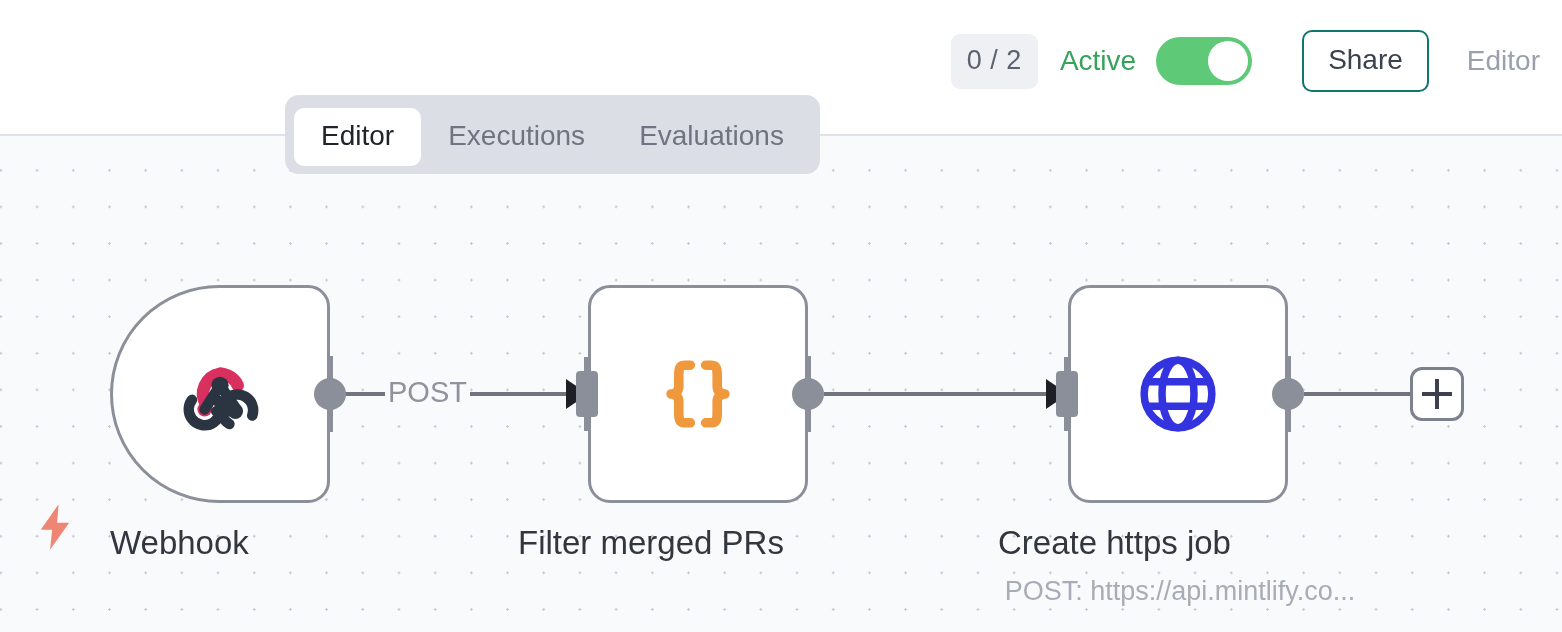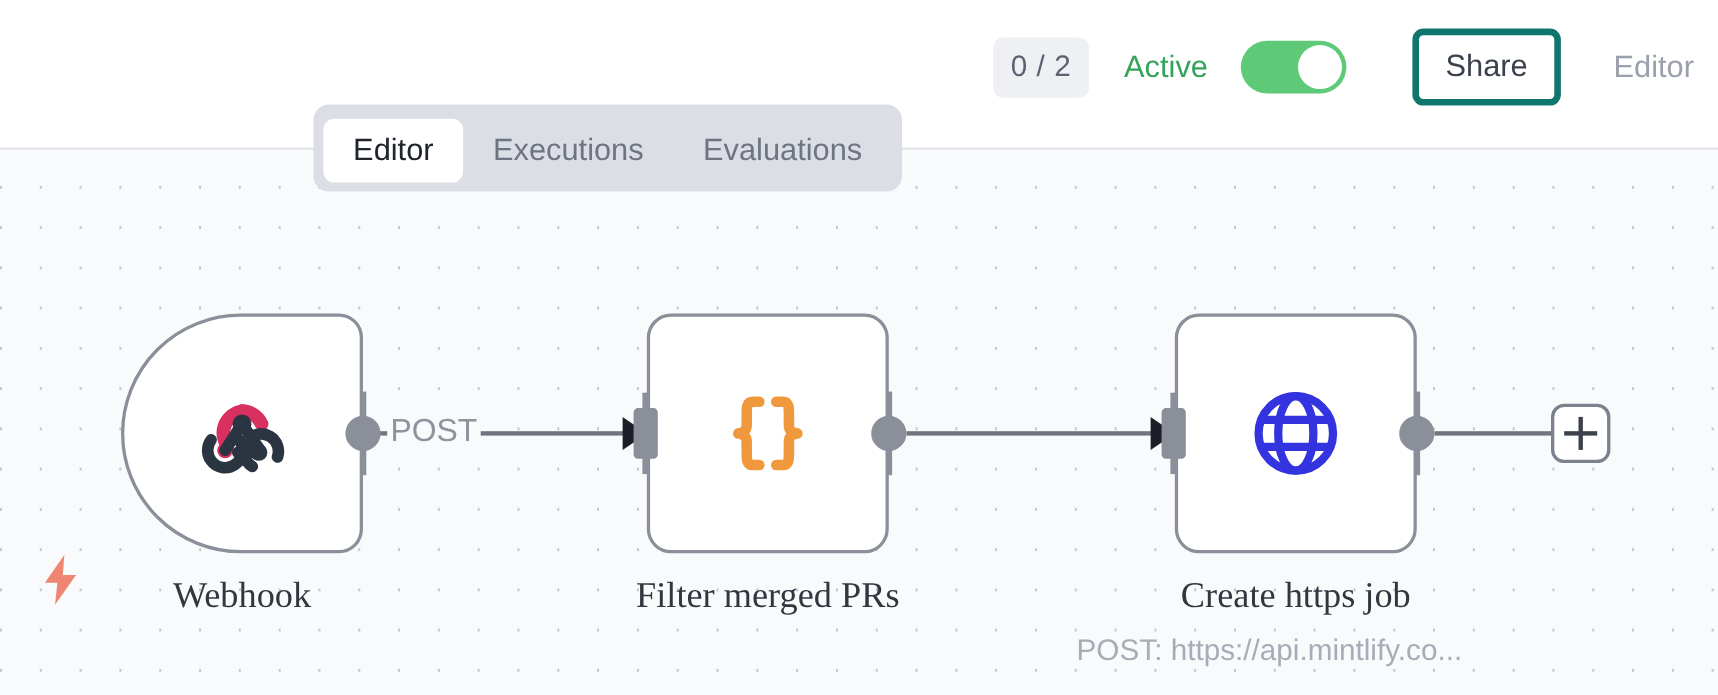--- a/index.html
+++ b/index.html
@@ -37,21 +37,21 @@
     width: 1562px; height: 134px;
     background: #ffffff;
     z-index: 20;
   }
 
   .header-right {
     position: absolute;
     right: 22px; top: 28px;
     display: flex;
     align-items: center;
-    gap: 10px;
+    gap: 0;
     height: 66px;
   }
 
   .count-badge {
     background: #eef0f4;
     color: #5b6270;
     font-size: 27px;
     line-height: 1;
     padding: 13px 16px 15px;
     border-radius: 9px;
@@ -79,21 +79,21 @@
     position: absolute;
     top: 4px; right: 4px;
     width: 40px; height: 40px;
     border-radius: 50%;
     background: #ffffff;
   }
 
   .share-btn {
     margin-left: 50px;
     background: #ffffff;
-    border: 6px solid #0f766e;
+    border: 2px solid #0f766e;
     border-radius: 10px;
     color: #3b414d;
     font-size: 28px;
     padding: 14px 24px 16px;
     cursor: pointer;
     font-family: "Liberation Sans", sans-serif;
     line-height: 1;
     white-space: nowrap;
   }
 
@@ -151,26 +151,24 @@
   }
   .node.standard {
     width: 220px; height: 218px;
     border-radius: 22px;
   }
   .node.filter { left: 588px; top: 283px; }
   .node.http   { left: 1068px; top: 283px; }
 
   .node-label {
     position: absolute;
-    text-align: center;
     font-size: 33px;
     color: #31363f;
     white-space: nowrap;
     z-index: 8;
-    font-family: Liberation Serif, serif;
   }
   .node-sublabel {
     position: absolute;
     text-align: center;
     font-size: 27px;
     color: #a7acb6;
     white-space: nowrap;
     z-index: 8;
   }
 
@@ -220,20 +218,21 @@
     z-index: 6;
   }
   .edge-label {
     position: absolute;
     font-size: 29px;
     color: #8e939d;
     background: #f9fafc;
     padding: 0 3px;
     z-index: 7;
     white-space: nowrap;
+    margin-left: 33px;
   }
 
   .add-btn {
     position: absolute;
     width: 54px; height: 54px;
     border-radius: 12px;
     border: 3px solid #7c828d;
     background: #ffffff;
     display: flex;
     align-items: center;
@@ -315,21 +314,21 @@
             <ellipse cx="50" cy="50" rx="17" ry="36"></ellipse>
             <line x1="15" y1="37" x2="85" y2="37"></line>
             <line x1="15" y1="63" x2="85" y2="63"></line>
           </g>
         </svg>
       </span>
     </div>
     <div class="in-bar" style="left:1056px; top:235px;"></div>
     <div class="out-dot" style="left:1272px; top:242px;"></div>
     <div class="node-label" style="left:998px; top:388px; width:360px;">Create https job</div>
-    <div class="node-sublabel" style="left:934px; top:440px; width:440px;text-align:center;">POST: https://api.mintlify.co...</div>
+    <div class="node-sublabel" style="left:960px; top:440px; width:440px;text-align:center;">POST: https://api.mintlify.co...</div>
 
     <div class="add-btn" style="left:1410px; top:231px;">
       <span class="plus-h"></span>
       <span class="plus-v"></span>
     </div>
   </div>
 
   <div class="header">
     <div class="header-right">
       <div class="count-badge">0 / 2</div>

